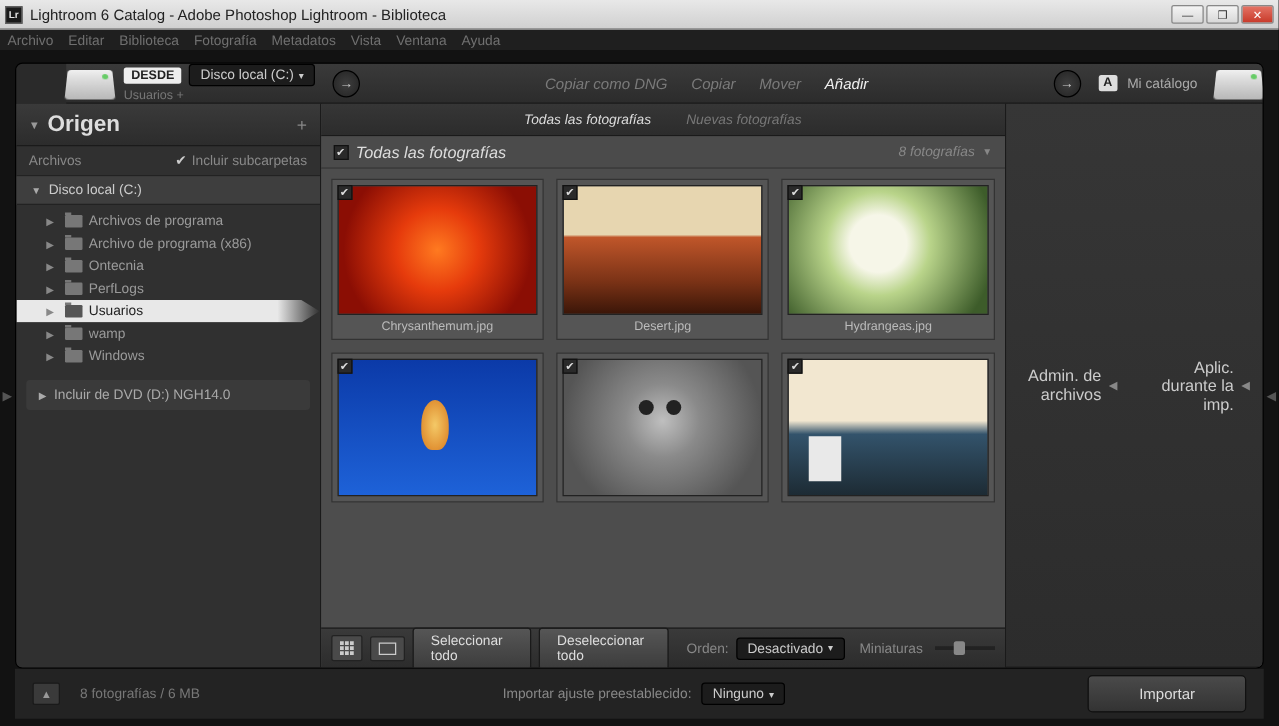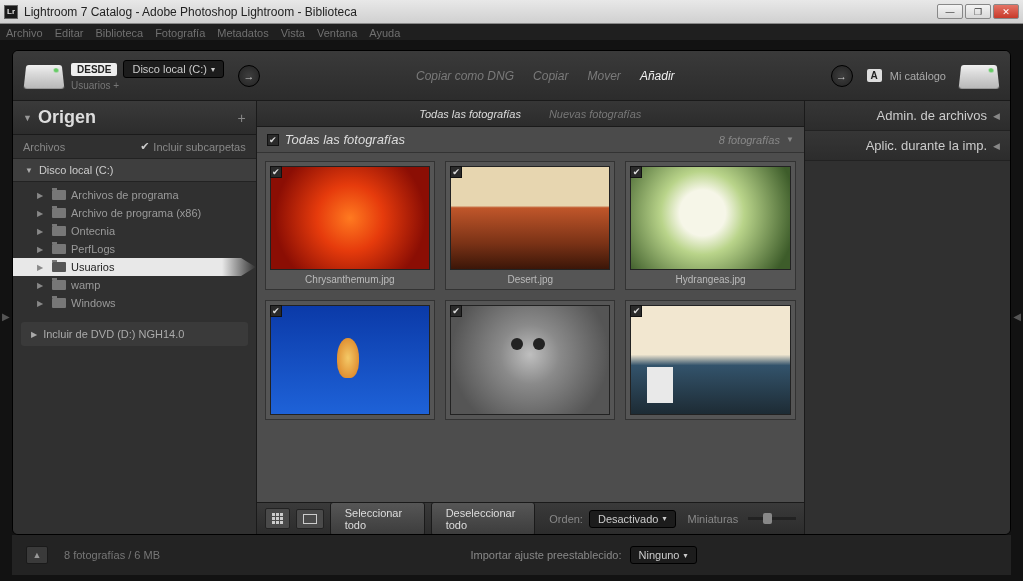--- a/index.html
+++ b/index.html
@@ -10,21 +10,21 @@
 .lr-icon { width:14px; height:14px; background:#1a1a1a; color:#e0e0e0; font-size:8px; font-weight:bold; display:flex; align-items:center; justify-content:center; margin-right:6px; border:1px solid #666; }
 .titlebar-text { color:#222; font-size:12px; flex:1; }
 .winbtn { width:26px; height:15px; margin-left:2px; border:1px solid #888; background:linear-gradient(#f4f4f4,#d8d8d8); display:flex; align-items:center; justify-content:center; font-size:9px; color:#333; border-radius:2px; }
 .winbtn.close { background:linear-gradient(#e47365,#c83a2a); color:#fff; }
 .menubar { height:17px; background:#1f1f1f; display:flex; align-items:center; padding:0 6px; gap:12px; color:#707070; font-size:11px; }
 
 
 .app { position:absolute; top:40px; left:0; right:0; bottom:0; background:#121212; padding:10px 12px 6px; display:flex; flex-direction:column; }
 .shell { flex:1; background:#2a2a2a; border-radius:6px; display:flex; flex-direction:column; border:1px solid #000; overflow:hidden; }
 
-.topstrip { height:50px; display:flex; align-items:center; padding:6px 12px; background:linear-gradient(#3a3a3a,#2c2c2c); border-bottom:1px solid #1a1a1a; }
+.topstrip { height:32px; display:flex; align-items:center; padding:6px 0; background:linear-gradient(#3a3a3a,#2c2c2c); border-bottom:1px solid #1a1a1a;margin-left:40px; }
 .hdd-icon { width:38px; height:26px; background:linear-gradient(#f0f0f0,#b8b8b8); border-radius:3px; position:relative; transform:perspective(80px) rotateX(25deg); }
 .hdd-icon::after { content:""; position:absolute; top:4px; right:4px; width:5px; height:5px; background:#66cc66; border-radius:50%; }
 .from-block { margin-left:8px; }
 .badge-box { display:flex; align-items:center; gap:6px; }
 .sq-badge { background:#eee; color:#222; font-weight:bold; font-size:10px; padding:1px 6px; border-radius:2px; }
 .drop { background:#1c1c1c; color:#ccc; padding:2px 8px; border:1px solid #000; border-radius:3px; font-size:11px; display:flex; align-items:center; gap:4px; }
 .drop::after { content:"▾"; font-size:8px; }
 .subline { font-size:10px; color:#777; margin-top:2px; }
 .navarrow { width:22px; height:22px; border-radius:11px; background:radial-gradient(#3e3e3e,#222); border:1px solid #000; display:flex; align-items:center; justify-content:center; color:#ccc; font-size:11px; margin:0 14px; }
 .copy-actions { flex:1; text-align:center; }
@@ -82,41 +82,41 @@
 .toolbar-bot { height:32px; background:linear-gradient(#3a3a3a,#2c2c2c); display:flex; align-items:center; padding:0 8px; gap:6px; border-top:1px solid #1a1a1a; font-size:11px; }
 .ibtn { padding:4px 6px; background:#4a4a4a; border:1px solid #222; border-radius:2px; color:#ccc; display:flex; align-items:center; }
 .ibtn.gridico span{display:grid;grid-template-columns:repeat(3,3px);grid-template-rows:repeat(3,3px);gap:1px;}
 .ibtn.gridico span i{background:#ccc;}
 .ibtn.single span{width:14px;height:10px;border:1px solid #ccc;}
 .tbtn { padding:4px 14px; background:linear-gradient(#565656,#3c3c3c); border:1px solid #1a1a1a; border-radius:3px; color:#ddd; }
 .order-lbl { color:#888; margin-left:8px; }
 .slider { width:60px; height:3px; background:#222; position:relative; margin-left:4px; }
 .slider::after{content:"";position:absolute;left:30%;top:-4px;width:9px;height:11px;background:#888;border-radius:2px;}
 
-.rightpanel { width:220px; background:#303030; display:flex; flex-direction:column; border-left:1px solid #1a1a1a; }
+.rightpanel { width:220px; background:#303030; display:flex; flex-direction:row; border-left:1px solid #1a1a1a; }
 .rpanel-head { padding:7px 10px; text-align:right; color:#ccc; font-size:13px; border-bottom:1px solid #222; background:linear-gradient(#363636,#2c2c2c); display:flex; justify-content:flex-end; align-items:center; gap:6px;}
 .rpanel-head .tri{font-size:9px;color:#888;}
 
 .footer { height:40px; display:flex; align-items:center; padding:0 14px; gap:10px; background:#232323; }
 .foot-chev { width:22px; height:18px; background:#3a3a3a; border:1px solid #1a1a1a; display:flex; align-items:center; justify-content:center; color:#999; font-size:9px; border-radius:2px;}
 .foot-info { color:#777; font-size:11px; margin-left:6px; }
 .foot-center { flex:1; display:flex; justify-content:center; align-items:center; gap:8px; color:#888; }
 .bigbtn { padding:7px 40px; background:linear-gradient(#4a4a4a,#333); border:1px solid #111; border-radius:4px; color:#ddd; font-size:12px; }
 
 
 .edge-tri{position:absolute;color:#555;font-size:10px;}
 .edge-l{left:2px;top:50%;}
 .edge-r{right:2px;top:50%;}
 </style>
 </head>
 <body>
 
 <div class="titlebar">
   <div class="lr-icon">Lr</div>
-  <div class="titlebar-text">Lightroom 7 Catalog - Adobe Photoshop Lightroom - Biblioteca</div>
+  <div class="titlebar-text">Lightroom 6 Catalog - Adobe Photoshop Lightroom - Biblioteca</div>
   <div class="winbtn">—</div>
   <div class="winbtn">❐</div>
   <div class="winbtn close">✕</div>
 </div>
 <div class="menubar">
   <span>Archivo</span>
   <span>Editar</span>
   <span>Biblioteca</span>
   <span>Fotografía</span>
   <span>Metadatos</span>
@@ -299,14 +299,15 @@
 
   </div>
 
   <div class="footer">
     <div class="foot-chev">▲</div>
     <span class="foot-info">8 fotografías / 6 MB</span>
     <div class="foot-center">
       <span>Importar ajuste preestablecido:</span>
       <span class="drop">Ninguno</span>
     </div>
+    <div class="bigbtn">Importar</div>
   </div>
 </div>
 
 </body></html>

